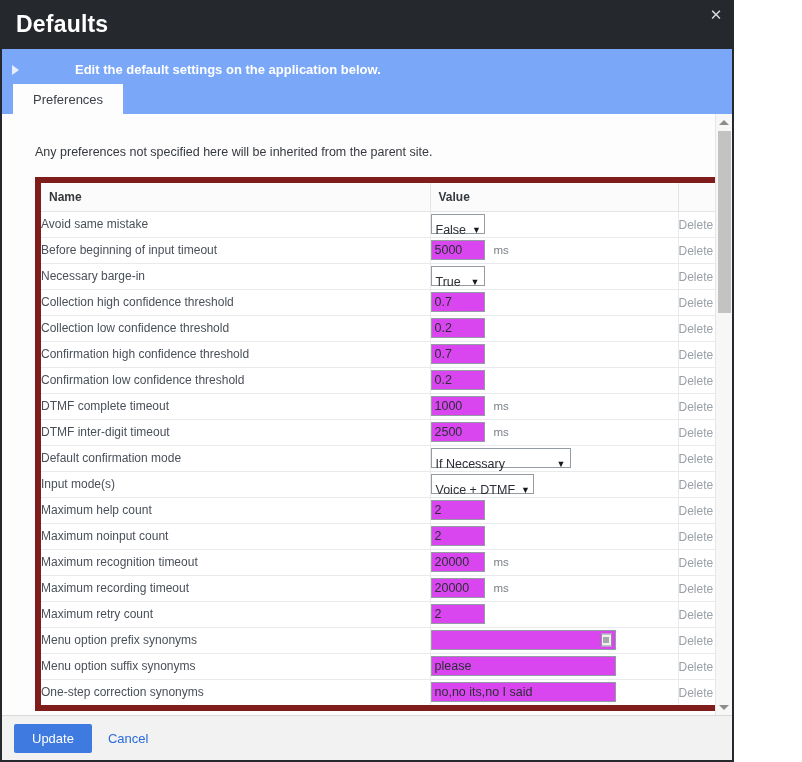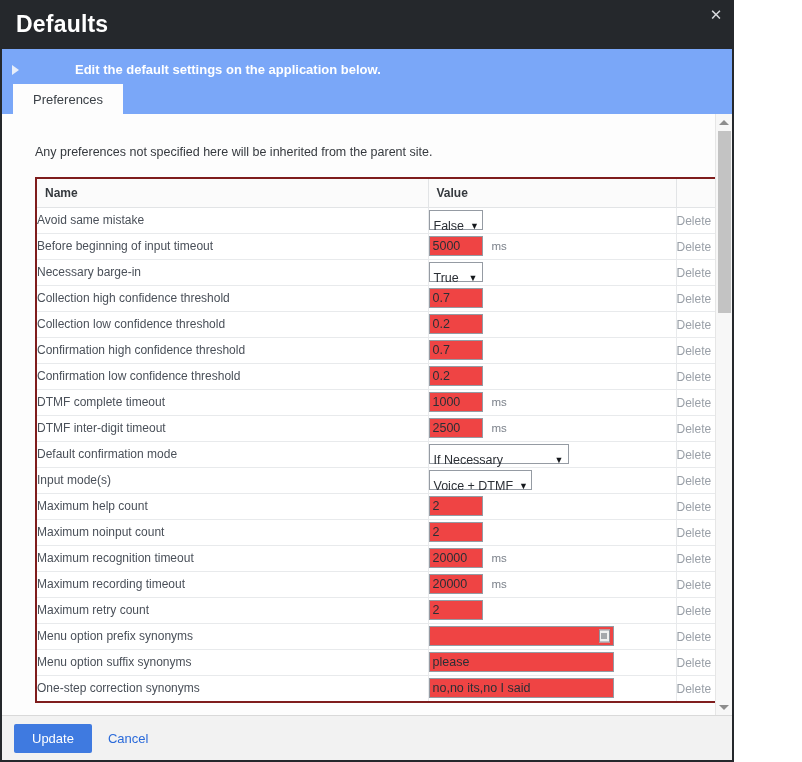--- a/index.html
+++ b/index.html
@@ -118,21 +118,21 @@
     color: #35393e;
     margin: 0 0 18px 0;
     line-height: 1;
   }
 
   
   .prefs-table {
     border-collapse: collapse;
     table-layout: fixed;
     width: 700px;
-    border: 2px solid #7f1d1d;
+    border: 6px solid #7f1d1d;
     background: #ffffff;
   }
   .prefs-table col.c-name  { width: 392px; }
   .prefs-table col.c-value { width: 248px; }
   .prefs-table col.c-act   { width: 60px;  }
 
   .prefs-table th {
     text-align: left;
     font-size: 12px;
     font-weight: bold;
@@ -173,21 +173,21 @@
   }
 
   
   .tx {
     box-sizing: border-box;
     font-family: "Liberation Sans", sans-serif;
     font-size: 12.5px;
     color: #2b2f35;
     height: 20px;
     border: 1px solid #959ba3;
-    background: #ef4444;
+    background: #d946ef;
     padding: 0 3px;
     outline: none;
     vertical-align: middle;
   }
   .tx.w-num  { width: 54px; }
   .tx.w-wide { width: 185px; }
   .unit {
     font-size: 11.5px;
     color: #7b818a;
     margin-left: 9px;

